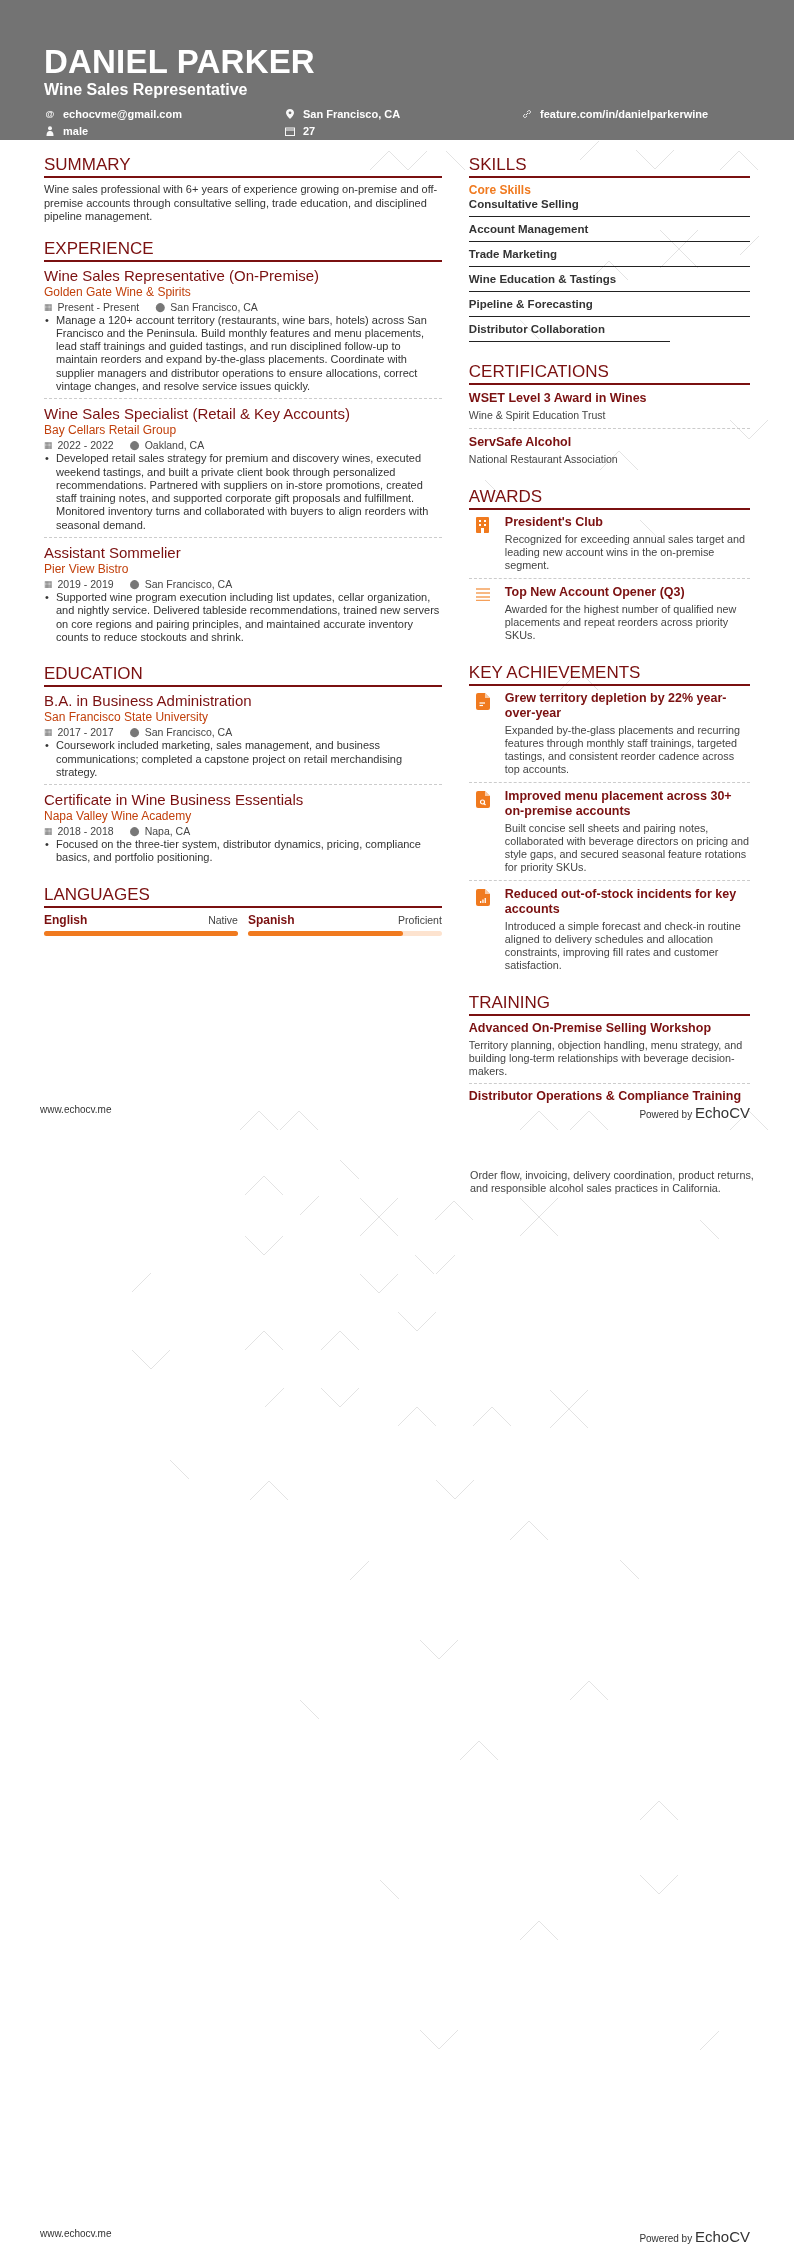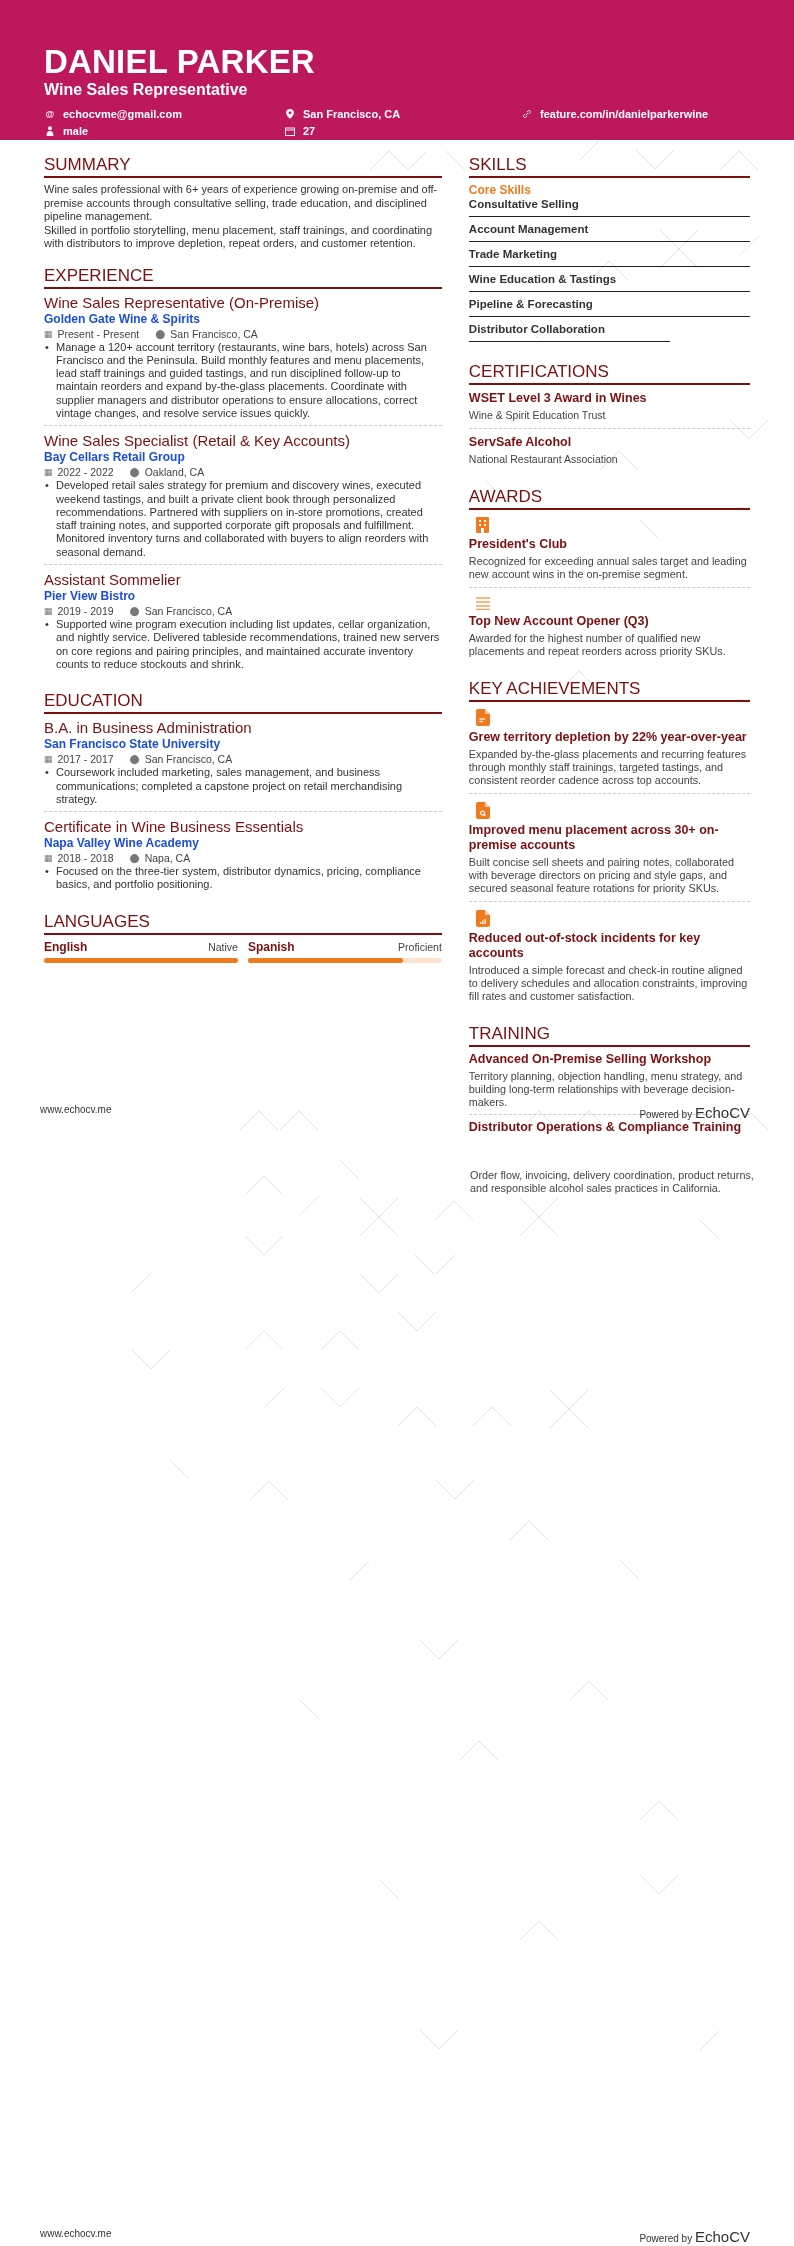--- a/index.html
+++ b/index.html
@@ -1,39 +1,39 @@
 <!DOCTYPE html>
 <html><head>
   <meta charset="utf-8">
   <style>
     * { box-sizing: border-box; margin: 0; padding: 0; }
     html, body { width: 794px; height: 2246px; background: #ffffff; }
     body { font-family: "Liberation Sans", sans-serif; color: #333; position: relative; overflow: hidden; }
     .bg-pattern { position: absolute; left: 0; top: 0; width: 794px; height: 2246px; z-index: 0; pointer-events: none; }
     .page { position: relative; z-index: 1; }
 
-    .header { background: #be185d; height: 140px; padding: 44px 44px 0 44px; color: #fff; }
+    .header { background: #737373; height: 140px; padding: 44px 44px 0 44px; color: #fff; }
     .name { font-size: 33px; font-weight: bold; letter-spacing: 0.2px; line-height: 36px; }
     .title { font-size: 16px; font-weight: bold; line-height: 20px; margin-top: 0px; }
     .contacts { display: grid; grid-template-columns: 240px 237px 250px; margin-top: 6px; row-gap: 1px; }
     .contact { font-size: 11px; font-weight: bold; display: flex; align-items: center; height: 16px; }
     .contact .ic { width: 12px; margin-right: 7px; font-size: 9px; display: inline-flex; justify-content: center; opacity: 0.95; }
 
     .cols { display: flex; padding: 0 44px; margin-top: 16px; }
     .left { width: 399px; }
     .right { width: 282px; margin-left: 27px; }
 
     .sec-title { color: #7a1010; font-size: 17px; font-weight: normal; line-height: 18px; padding-bottom: 2px; border-bottom: 2px solid #7a1010; margin-bottom: 5px; }
     .sec { margin-bottom: 16px; }
     .text { font-size: 11px; line-height: 13.5px; color: #333; }
 
     .job { padding-bottom: 5px; margin-bottom: 6px; border-bottom: 1px dashed #ccc; }
     .job:last-child { border-bottom: none; }
     .job-title { color: #7a1010; font-size: 15px; line-height: 18px; margin-top: 1px; }
-    .company { color: #1d4ed8; font-size: 12px; font-weight: bold; line-height: 15px; }
+    .company { color: #c2410c; font-size: 12px; font-weight: normal; line-height: 15px; }
     .meta { font-size: 10.5px; color: #444; line-height: 14px; display: flex; align-items: center; }
     .meta .ic { color: #777; font-size: 9px; margin-right: 5px; }
     .meta .loc { margin-left: 16px; display: inline-flex; align-items: center; }
     .bullet { font-size: 11px; line-height: 13.3px; color: #333; padding-left: 12px; position: relative; }
     .bullet::before { content: "•"; position: absolute; left: 1px; top: 0; }
 
     .lang-row { display: flex; gap: 10px; }
     .lang { flex: 1; }
     .lang-head { display: flex; justify-content: space-between; align-items: baseline; }
     .lang-name { color: #7a1010; font-size: 12px; font-weight: bold; }
@@ -43,21 +43,21 @@
 
     .skills-sub { color: #f07a1f; font-size: 12px; font-weight: bold; line-height: 14px; }
     .skills-wrap { display: flex; flex-wrap: wrap; column-gap: 17px; flex-direction: column; }
     .skill { font-size: 11.5px; font-weight: bold; color: #333; padding-bottom: 5px; border-bottom: 1.5px solid #222; margin-bottom: 5px; line-height: 14px; }
 
     .cert { padding-bottom: 6px; margin-bottom: 5px; border-bottom: 1px dashed #ccc; }
     .cert:last-child { border-bottom: none; }
     .cert-title { color: #7a1010; font-size: 12.5px; font-weight: bold; line-height: 16px; }
     .cert-sub { font-size: 10.5px; color: #444; line-height: 14px; margin-top: 2px; }
 
-    .award { display: flex; padding-bottom: 6px; margin-bottom: 6px; border-bottom: 1px dashed #ccc; flex-direction: column; }
+    .award { display: flex; padding-bottom: 6px; margin-bottom: 6px; border-bottom: 1px dashed #ccc; }
     .award:last-child { border-bottom: none; }
     .award .ico { width: 36px; flex-shrink: 0; padding-left: 7px; padding-top: 2px; }
     .award-title { color: #7a1010; font-size: 12.5px; font-weight: bold; line-height: 15px; }
     .award-desc { font-size: 10.8px; color: #444; line-height: 13px; margin-top: 3px; }
 
     .train { padding-bottom: 5px; margin-bottom: 5px; border-bottom: 1px dashed #ccc; }
     .train:last-child { border-bottom: none; }
     .train-title { color: #7a1010; font-size: 12.5px; font-weight: bold; line-height: 15px; }
     .train-desc { font-size: 10.8px; color: #444; line-height: 13px; margin-top: 3px; }
 
@@ -177,21 +177,20 @@
     </div>
   </header>
 
   <div class="cols">
 
     <div class="left">
 
       <section class="sec">
         <div class="sec-title">SUMMARY</div>
         <p class="text">Wine sales professional with 6+ years of experience growing on-premise and off-premise accounts through consultative selling, trade education, and disciplined pipeline management.</p>
-        <p class="text">Skilled in portfolio storytelling, menu placement, staff trainings, and coordinating with distributors to improve depletion, repeat orders, and customer retention.</p>
       </section>
 
       <section class="sec">
         <div class="sec-title">EXPERIENCE</div>
 
         <div class="job">
           <div class="job-title">Wine Sales Representative (On-Premise)</div>
           <div class="company">Golden Gate Wine &amp; Spirits</div>
           <div class="meta">
             <span class="ic">▦</span>

